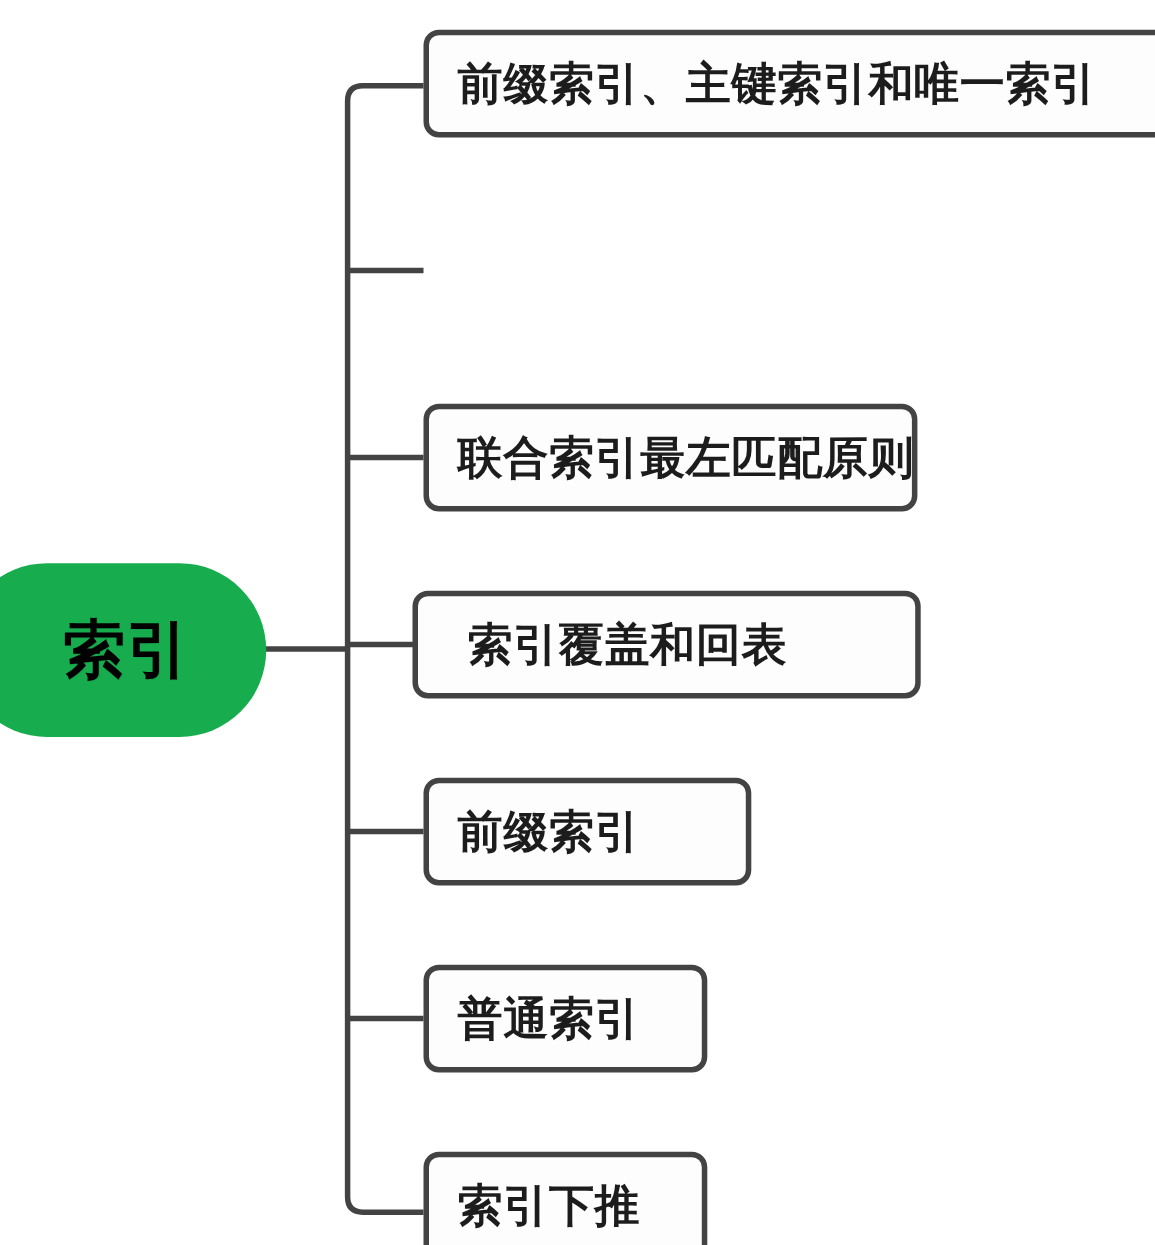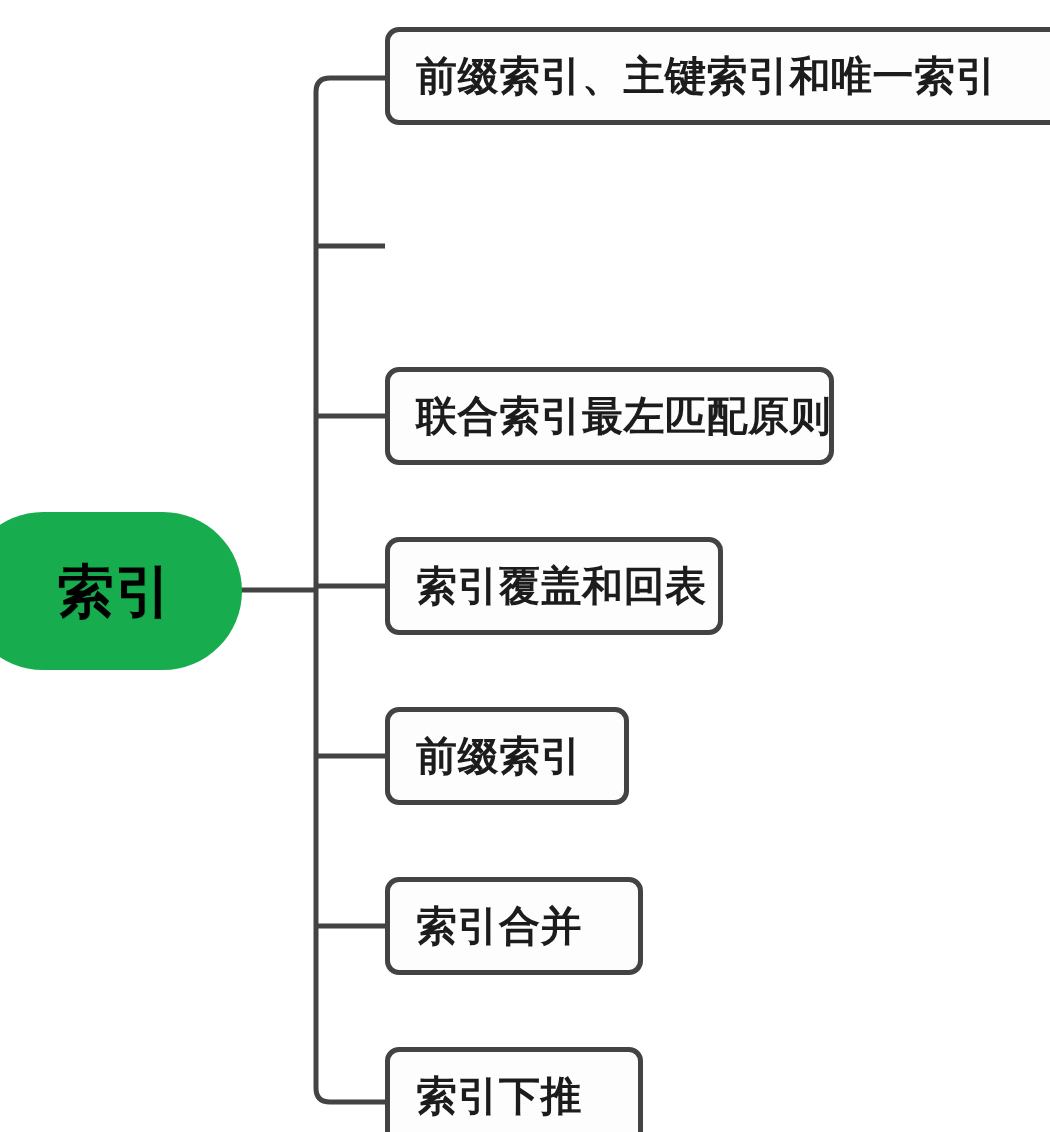--- a/index.html
+++ b/index.html
@@ -105,30 +105,30 @@
 
   <div class="child-node" style="left:385px; top:27px; width:700px;">
     <span class="child-node-label">前缀索引、主键索引和唯一索引</span>
   </div>
 
 
   <div class="child-node" style="left:385px; top:367px; width:449px;">
     <span class="child-node-label">联合索引最左匹配原则</span>
   </div>
 
-  <div class="child-node" style="left:385px; top:537px; width:338px;">
+  <div class="child-node" style="left:375px; top:537px; width:462px;padding-left:19px;">
     <span class="child-node-label">索引覆盖和回表</span>
   </div>
 
-  <div class="child-node" style="left:385px; top:707px; width:244px;">
+  <div class="child-node" style="left:385px; top:707px; width:298px;">
     <span class="child-node-label">前缀索引</span>
   </div>
 
   <div class="child-node" style="left:385px; top:877px; width:258px;">
-    <span class="child-node-label">索引合并</span>
+    <span class="child-node-label">普通索引</span>
   </div>
 
   <div class="child-node" style="left:385px; top:1047px; width:258px;">
     <span class="child-node-label">索引下推</span>
   </div>
 
 
 </div>
 
 </body></html>

